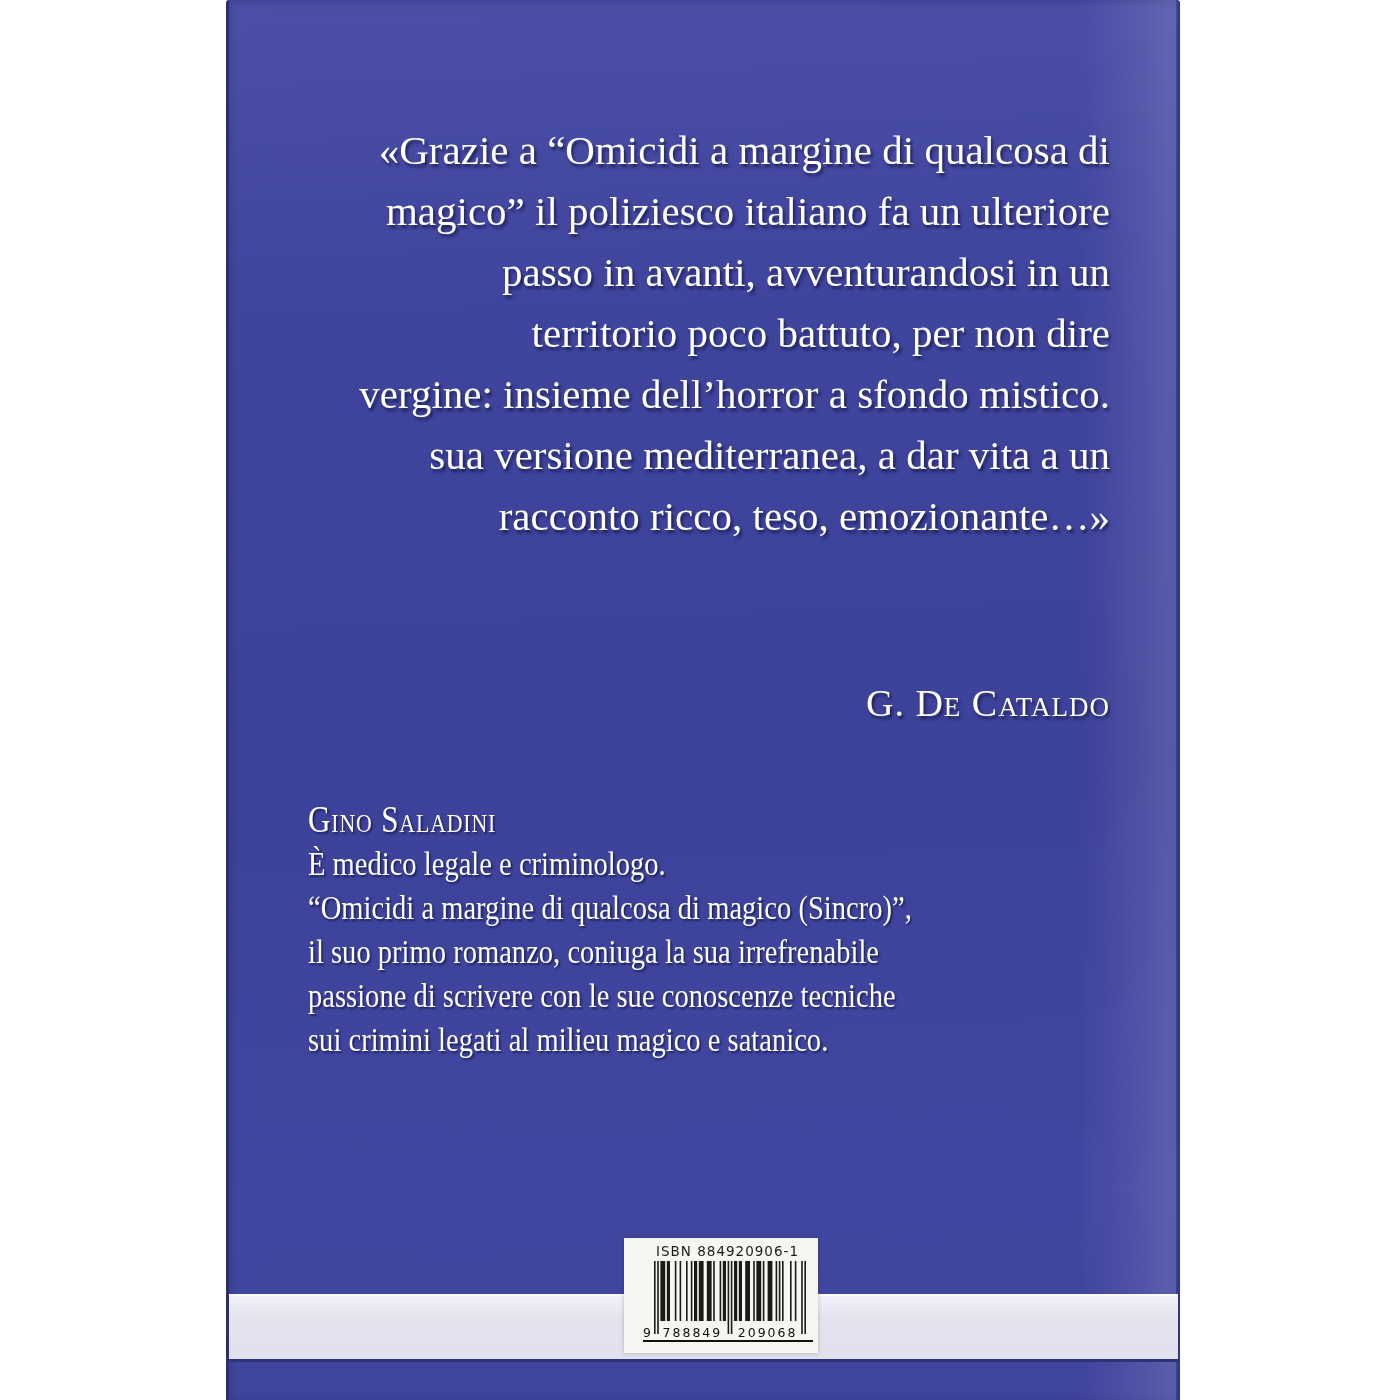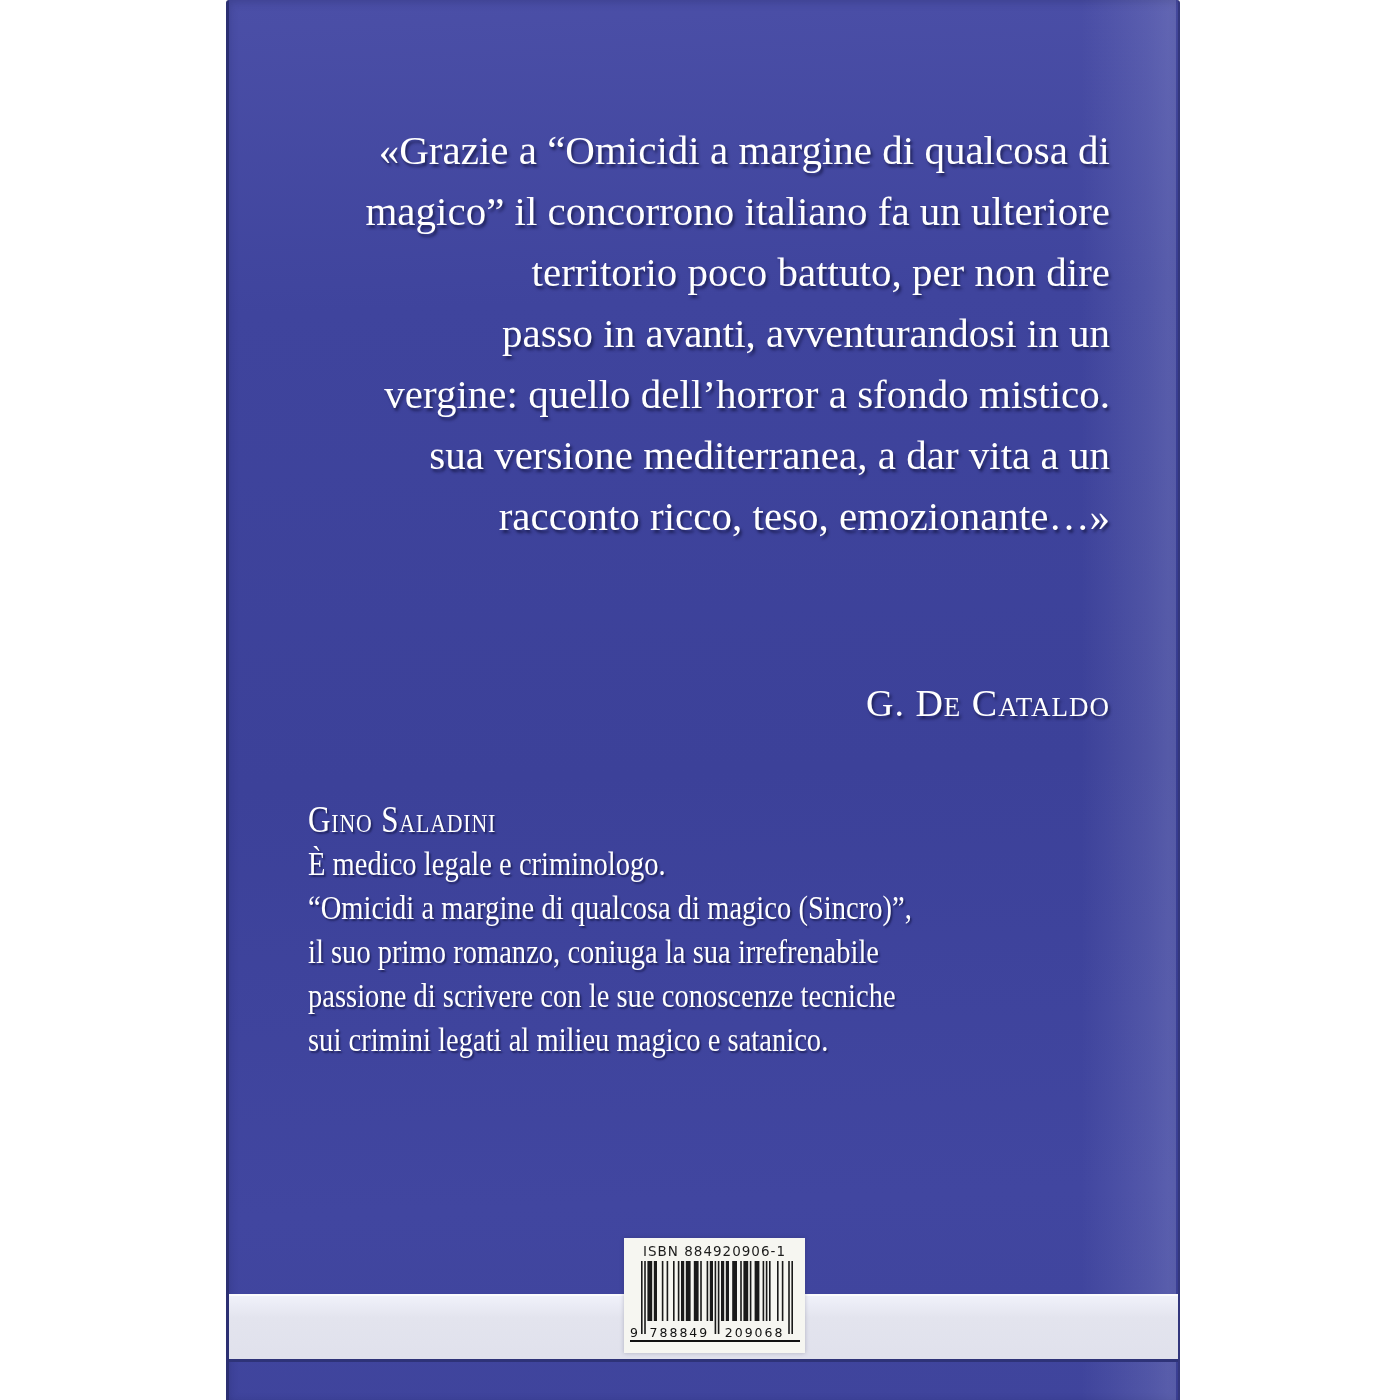--- a/index.html
+++ b/index.html
@@ -74,20 +74,21 @@
     border-top: 2px solid rgba(255,255,255,0.85);
     border-bottom: 3px solid #2e3378;
   }
   .barcode-label {
     position: absolute;
     left: 395px; top: 1238px;
     width: 181px; height: 115px;
     background: #f6f6f1;
     box-shadow: 0 0 4px rgba(30,30,60,0.25);
     z-index: 2;
+    padding-left: 13px;
   }
   .isbn-text {
     margin-top: 5px;
     text-align: center;
     font-family: "DejaVu Sans", "Liberation Sans", sans-serif;
     font-size: 13.5px;
     letter-spacing: 1px;
     color: #1c1c1c;
   }
   .bars-wrap {
@@ -109,24 +110,24 @@
 </style>
 </head>
 <body>
 
 <div class="photo">
   <div class="book">
     <div class="sheen"></div>
 
     <div class="quote-block">
     <div>«Grazie a “Omicidi a margine di qualcosa di</div>
-        <div>magico” il concorrono italiano fa un ulteriore</div>
+        <div>magico” il poliziesco italiano fa un ulteriore</div>
+        <div>passo in avanti, avventurandosi in un</div>
         <div>territorio poco battuto, per non dire</div>
-        <div>passo in avanti, avventurandosi in un</div>
-        <div>vergine: quello dell’horror a sfondo mistico.</div>
+        <div>vergine: insieme dell’horror a sfondo mistico.</div>
         <div>sua versione mediterranea, a dar vita a un</div>
         <div>racconto ricco, teso, emozionante…»</div>
       </div>
 
     <div class="quote-block" style="top:672px;">
       <div class="attribution">G. De Cataldo</div>
     </div>
 
     <div class="bio-block">
       <div class="bio-name">Gino Saladini</div>

